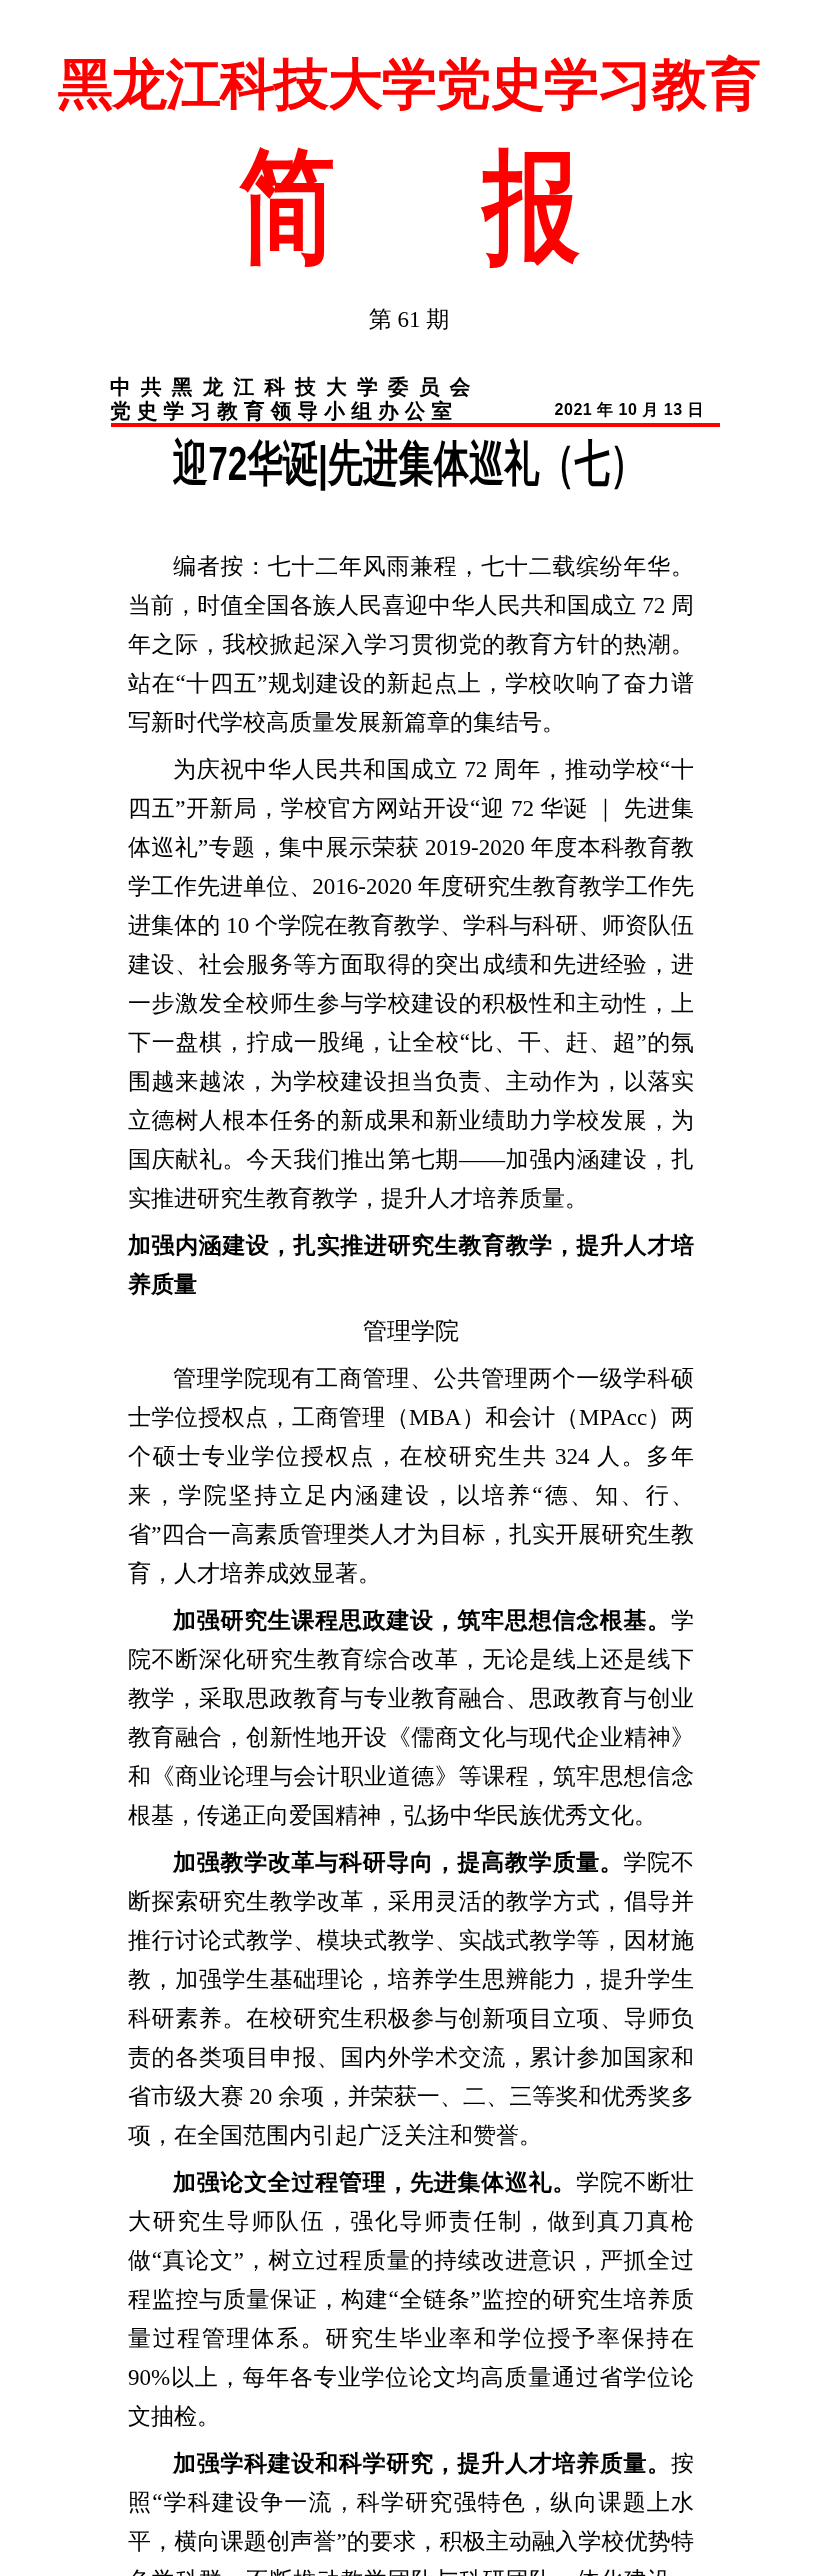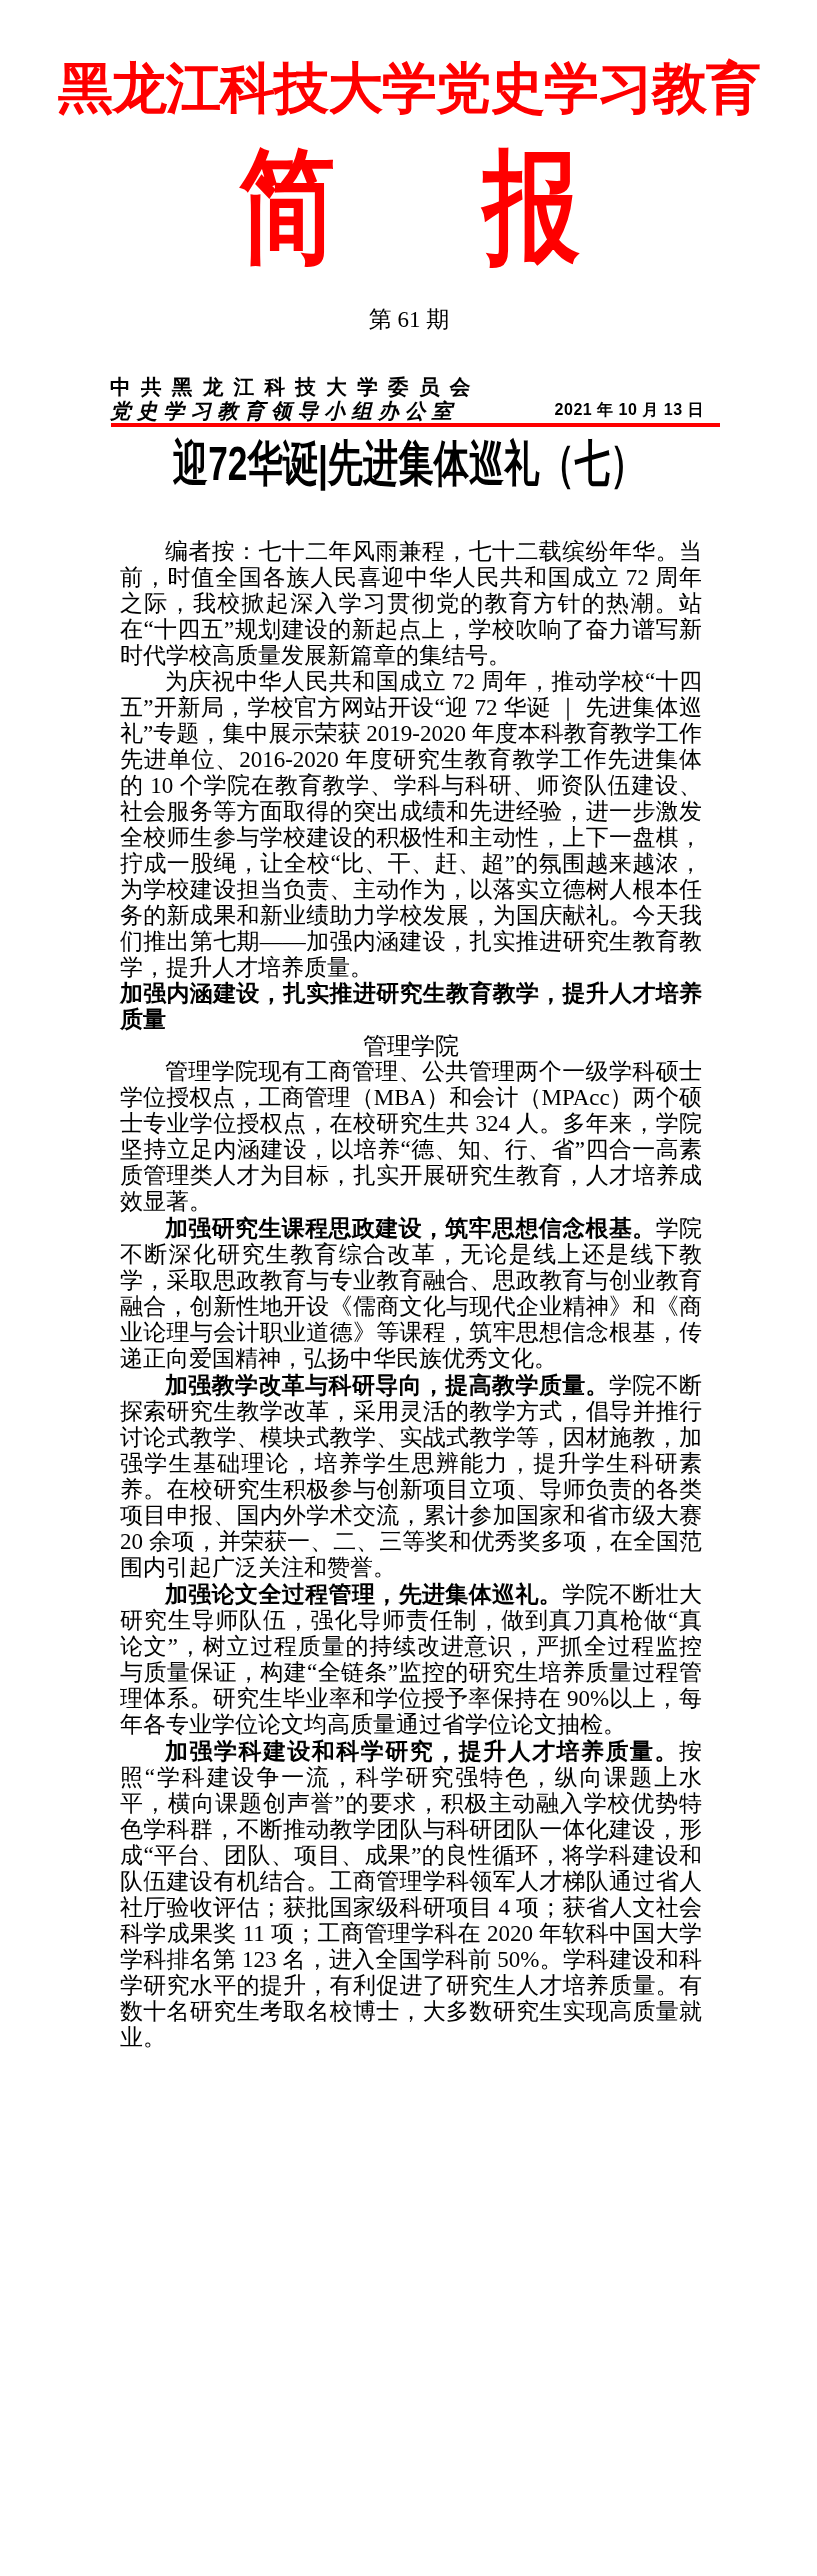--- a/index.html
+++ b/index.html
@@ -11,21 +11,21 @@
     font-family: "Liberation Serif", serif;
     color: #000000;
     overflow: hidden;
   }
   
   .masthead-title {
     position: absolute;
     top: 57px; left: 0; right: 0;
     text-align: center;
     color: #ff0000;
-    font-family: Liberation Serif, serif;
+    font-family: Liberation Mono, monospace;
     font-weight: bold;
     font-size: 55px;
     line-height: 1.15;
     letter-spacing: -1px;
     white-space: nowrap;
   }
   .brief-title {
     position: absolute;
     top: 146px; left: 0; right: 0;
     display: flex;
@@ -54,21 +54,21 @@
   .publisher-block {
     position: absolute;
     top: 375px; left: 110px;
     font-family: "Liberation Sans", sans-serif;
     font-weight: bold;
     font-size: 20.6px;
     line-height: 24px;
     white-space: nowrap;
   }
   .publisher-line-1 { letter-spacing: 10.3px; }
-  .publisher-line-2 { letter-spacing: 6.2px; font-style: italic; }
+  .publisher-line-2 { letter-spacing: 6.2px; }
   .issue-date {
     position: absolute;
     top: 398px; right: 114px;
     font-family: "Liberation Sans", sans-serif;
     font-weight: bold;
     font-size: 16px;
     line-height: 24px;
     letter-spacing: 0.5px;
     white-space: nowrap;
   }
@@ -94,23 +94,23 @@
     transform-origin: center;
     white-space: nowrap;
   }
   
   .article-body {
     position: absolute;
     top: 539px; left: 120px;
     width: 582px;
   }
   .article-body p {
-    margin: 0;
+    margin: 8px;
     font-size: 23px;
-    line-height: 26px;
+    line-height: 39px;
     text-align: justify;
     text-indent: 45px;
     font-family: "Liberation Serif", serif;
   }
   .editor-note { font-family: "DejaVu Serif", serif; }
   .section-heading {
     font-family: Liberation Serif, serif;
     font-weight: bold;
     text-align: center;
     text-indent: 0 !important;

